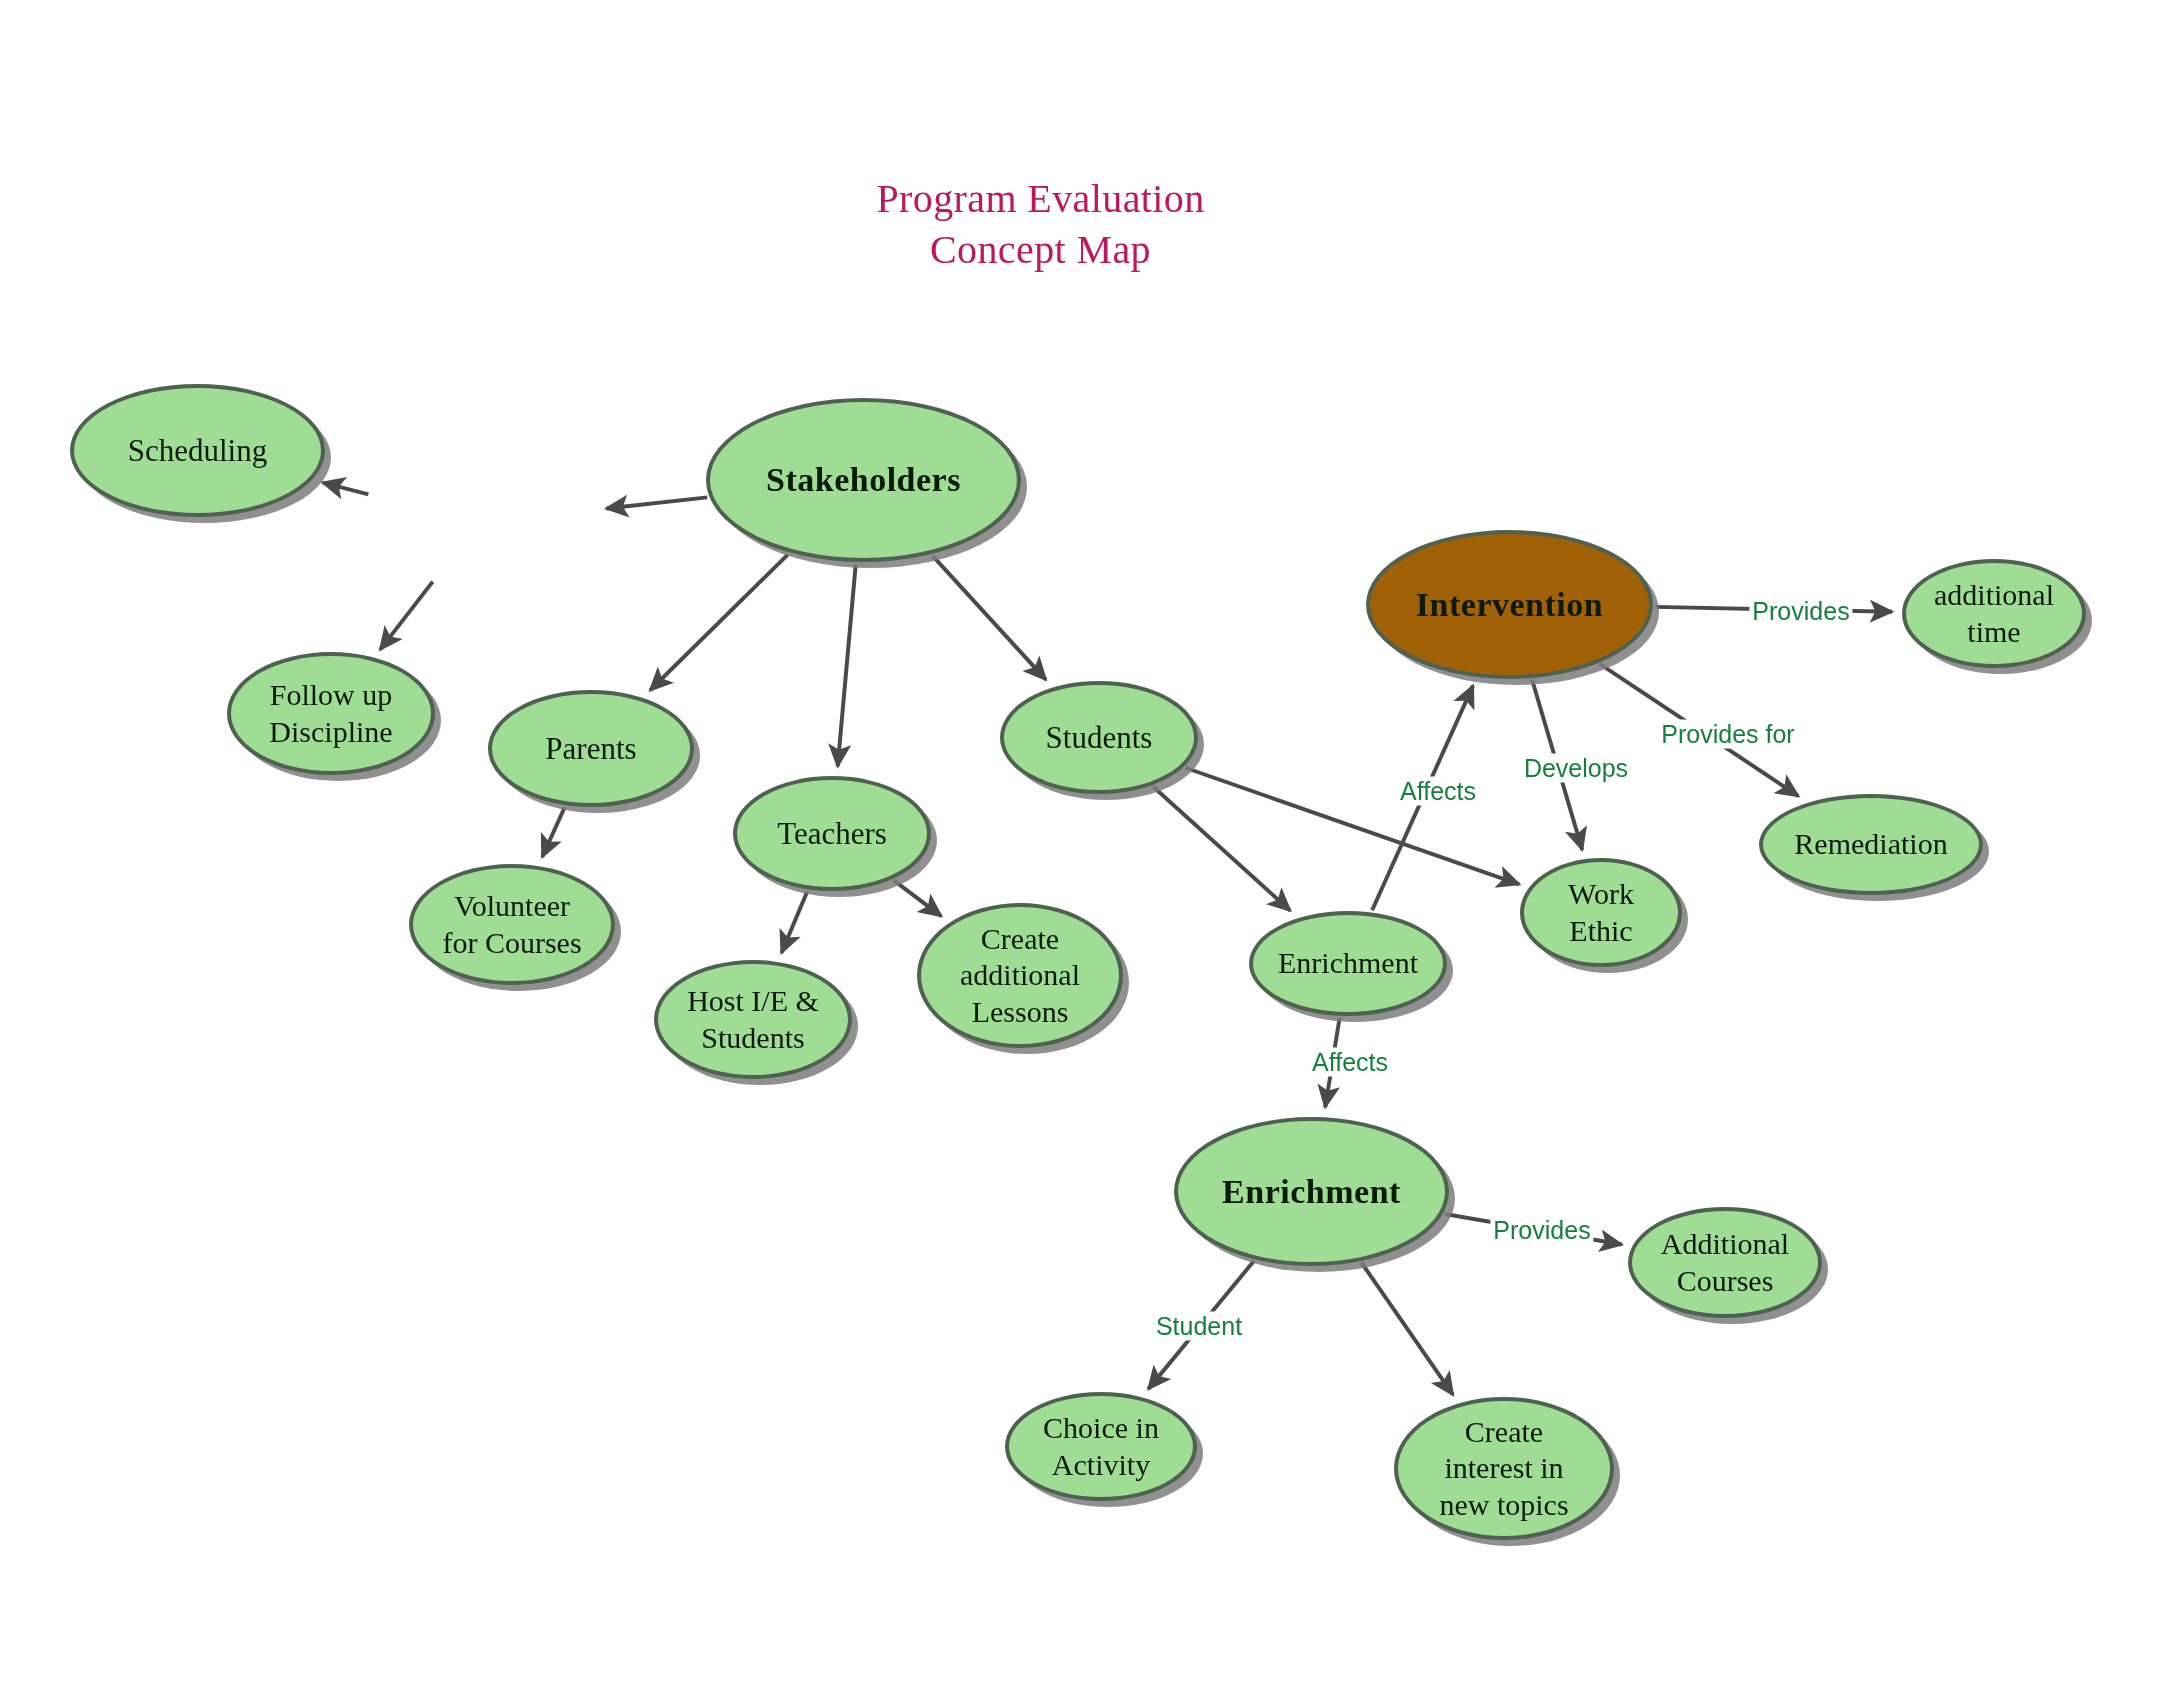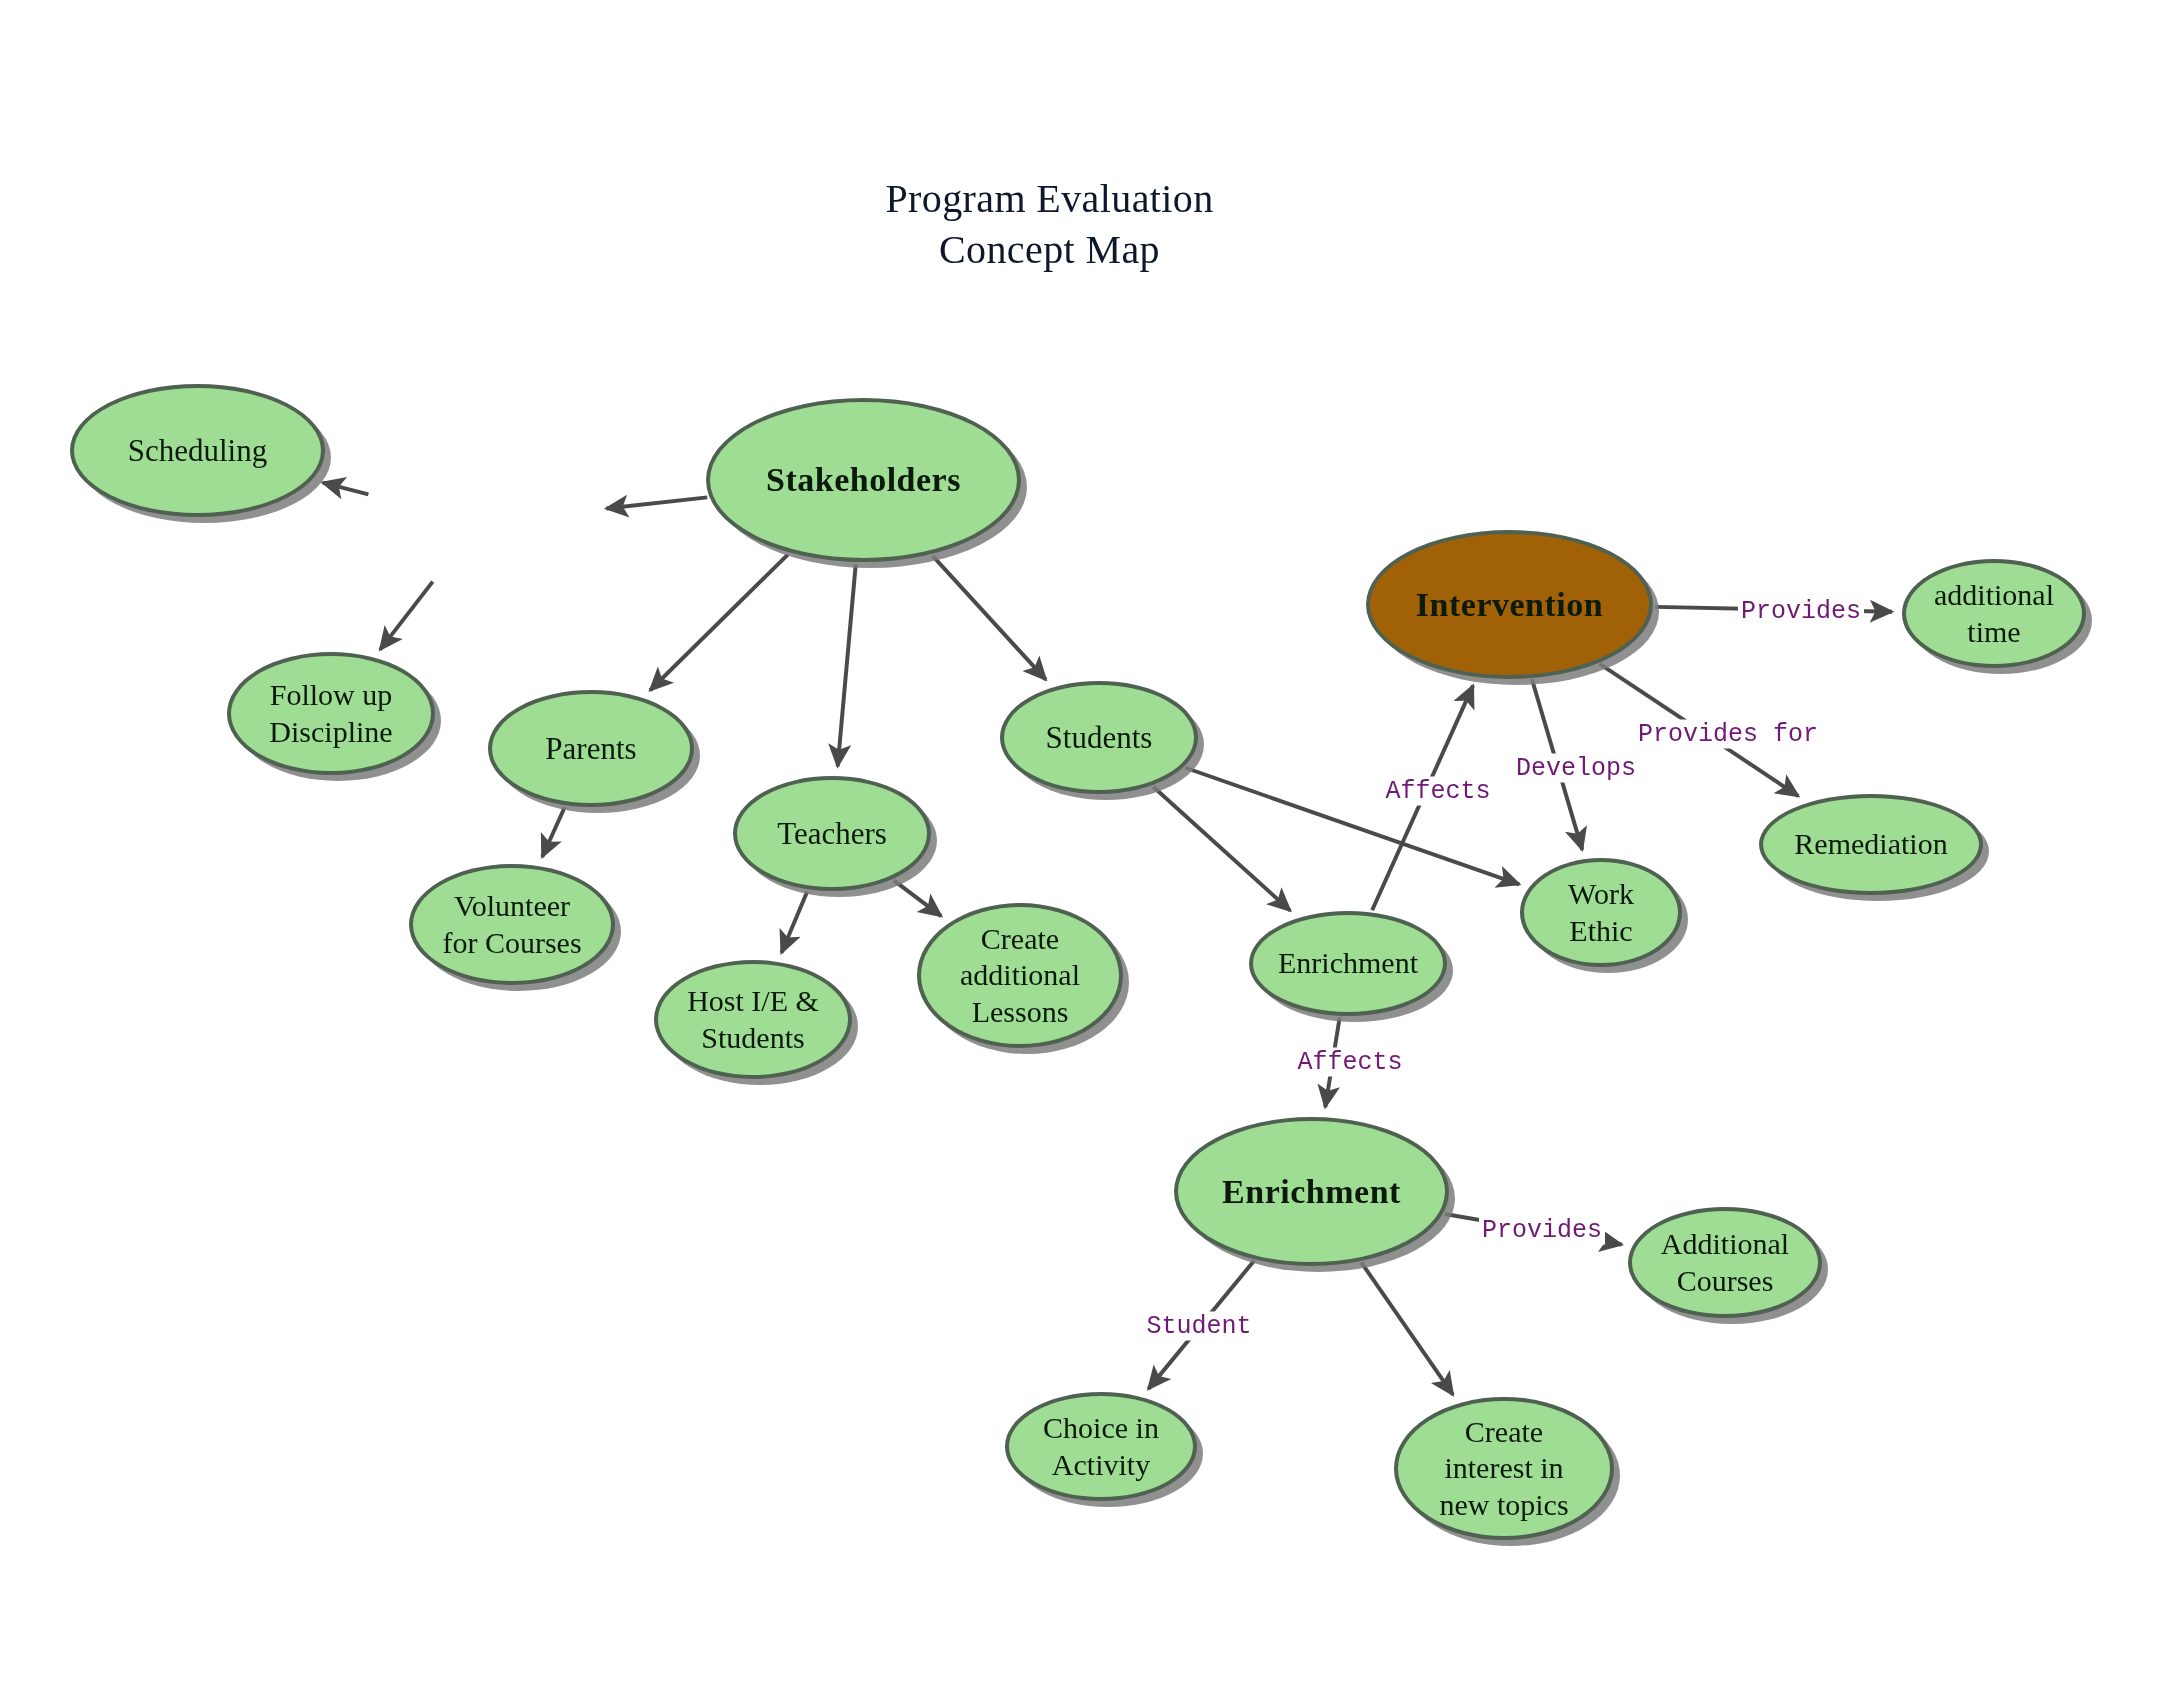--- a/index.html
+++ b/index.html
@@ -36,27 +36,27 @@
     position: absolute;
     left: 0; top: 0;
     width: 2178px;
     height: 1683px;
     z-index: 3;
     pointer-events: none;
   }
 
   .map-title {
     position: absolute;
-    left: 9px;
+    left: 0;
     top: 173px;
     width: 2081px;
     text-align: center;
     font-family: "Liberation Serif", "DejaVu Serif", serif;
     font-size: 40px;
-    color: #0f172a;
+    color: #be185d;
     line-height: 1.28;
     letter-spacing: 0.4px;
   }
   .map-title .t-line { display: block; }
 
   .node {
     position: absolute;
     box-sizing: border-box;
     border-radius: 50%;
     background: #9FDC94;
@@ -69,23 +69,23 @@
     color: #0b1a0b;
     font-family: "Liberation Serif", "DejaVu Serif", serif;
     line-height: 1.22;
     padding: 4px 10px;
   }
   .node .node-text { display: block; width: 100%; }
   .node.bold { font-weight: bold; letter-spacing: 0.5px; }
 
   .edge-label {
     position: absolute;
-    font-family: Liberation Mono, monospace;
+    font-family: Liberation Sans, sans-serif;
     font-size: 25px;
-    color: #701a75;
+    color: #15803d;
     white-space: nowrap;
     background: #ffffff;
     padding: 0 3px;
     transform: translate(-50%, -50%);
     pointer-events: auto;
   }
 </style>
 </head>
 <body>
 

